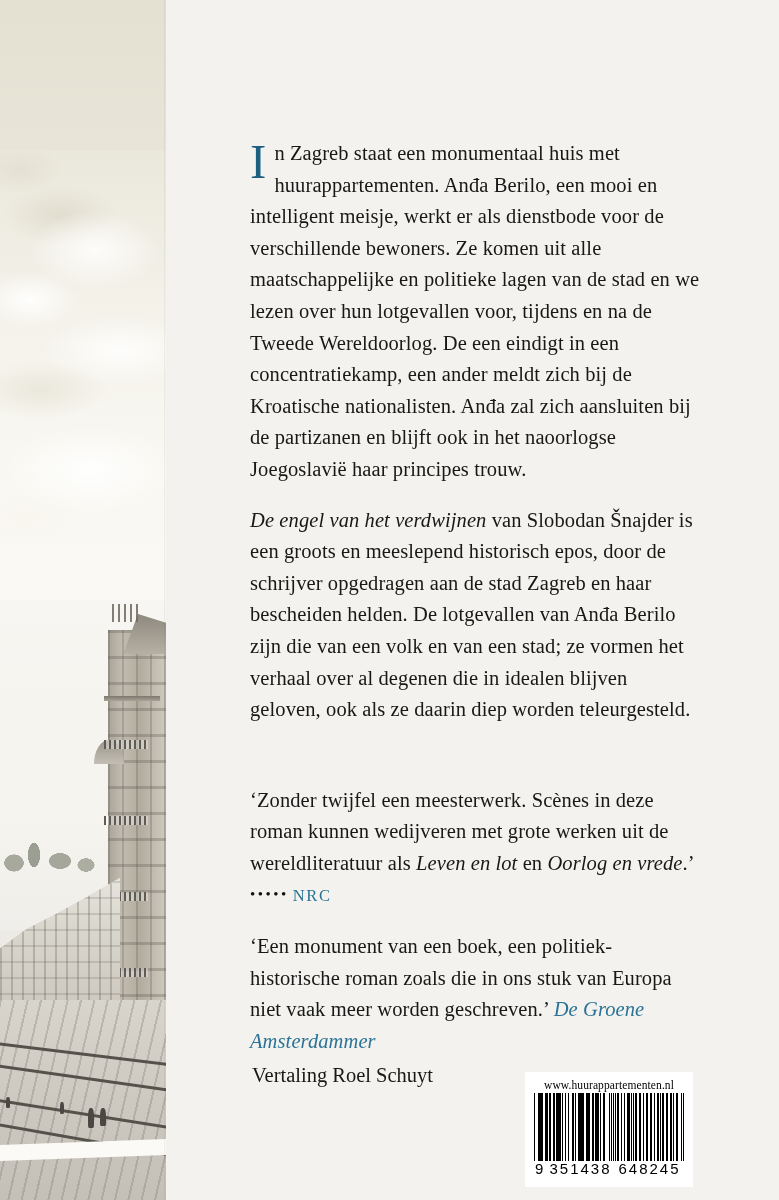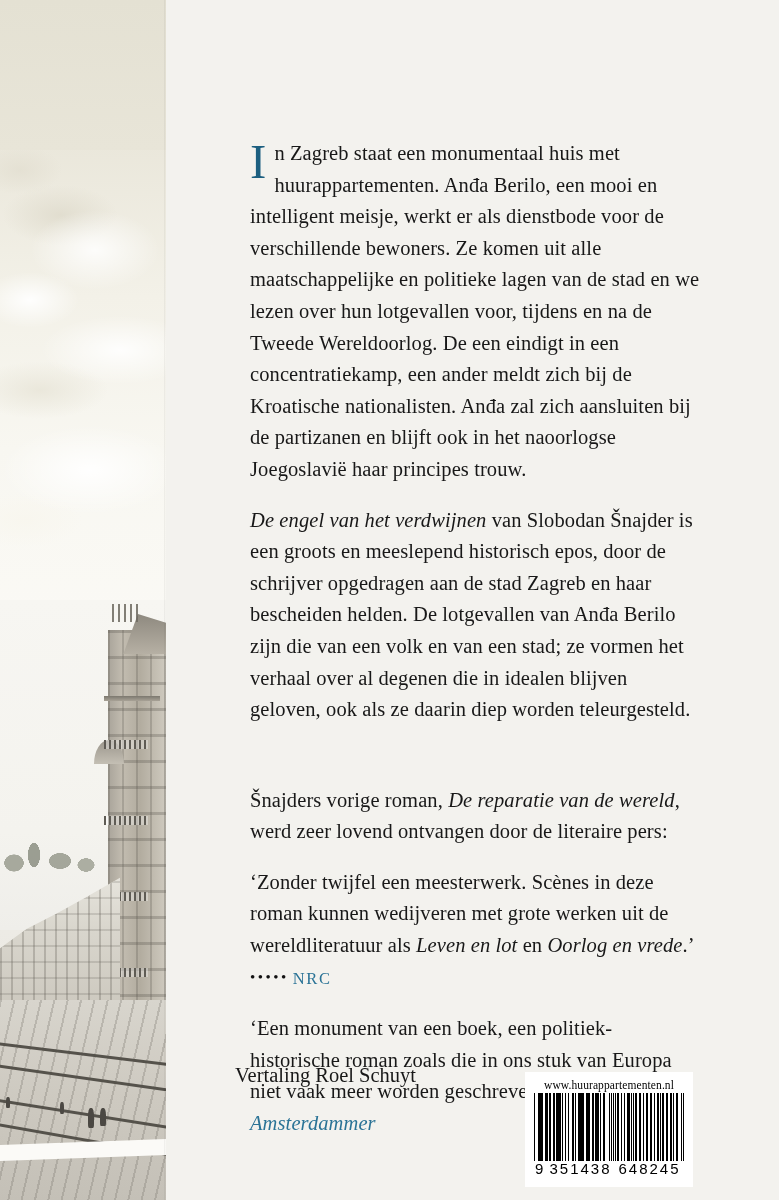--- a/index.html
+++ b/index.html
@@ -174,21 +174,21 @@
     color:#111;
   }
   .nrc {
     color:#2a7396;
     font-size:16.5px;
     letter-spacing:1.6px;
     margin-left:4px;
   }
   .credit {
     position:absolute;
-    left:235px; top:1064px;
+    left:252px; top:1064px;
     font-size:20.5px;
     color:#181818;
   }
 
   
   .barcode-box {
     position:absolute;
     left:525px; top:1072px;
     width:168px; height:115px;
     background:#ffffff;
@@ -271,23 +271,20 @@
     <p class="body">
       <span class="dropcap">I</span><span>n Zagreb staat een monumentaal huis met huurappartementen. Anđa Berilo, een mooi en intelligent meisje, werkt er als dienstbode voor de verschillende bewoners. Ze komen uit alle maatschappelijke en politieke lagen van de stad en we lezen over hun lotgevallen voor, tijdens en na de Tweede Wereldoorlog. De een eindigt in een concentratiekamp, een ander meldt zich bij de Kroatische nationalisten. Anđa zal zich aansluiten bij de partizanen en blijft ook in het naoorlogse Joegoslavië haar principes trouw.</span>
     </p>
 
     <p class="body">
       <em>De engel van het verdwijnen</em><span> van Slobodan Šnajder is een groots en meeslepend historisch epos, door de schrijver opgedragen aan de stad Zagreb en haar bescheiden helden. De lotgevallen van Anđa Berilo zijn die van een volk en van een stad; ze vormen het verhaal over al degenen die in idealen blijven geloven, ook als ze daarin diep worden teleurgesteld.</span>
     </p>
 
     <div class="block-gap"></div>
 
-    <p class="body">
-      <span>Šnajders vorige roman, </span><em>De reparatie van de wereld</em><span>, werd zeer lovend ontvangen door de literaire pers:</span>
-    </p>
 
     <p class="body">
       <span>‘Zonder twijfel een meesterwerk. Scènes in deze roman kunnen wedijveren met grote werken uit de wereldliteratuur als </span><em>Leven en lot</em><span> en </span><em>Oorlog en vrede</em><span>.’</span>
       <span class="rating-dots">•••••</span><span class="nrc">NRC</span>
     </p>
 
 
     <p class="body">
       <span>‘Een monument van een boek, een politiek-historische roman zoals die in ons stuk van Europa niet vaak meer worden geschreven.’</span>
       <span class="pub">De Groene Amsterdammer</span>

